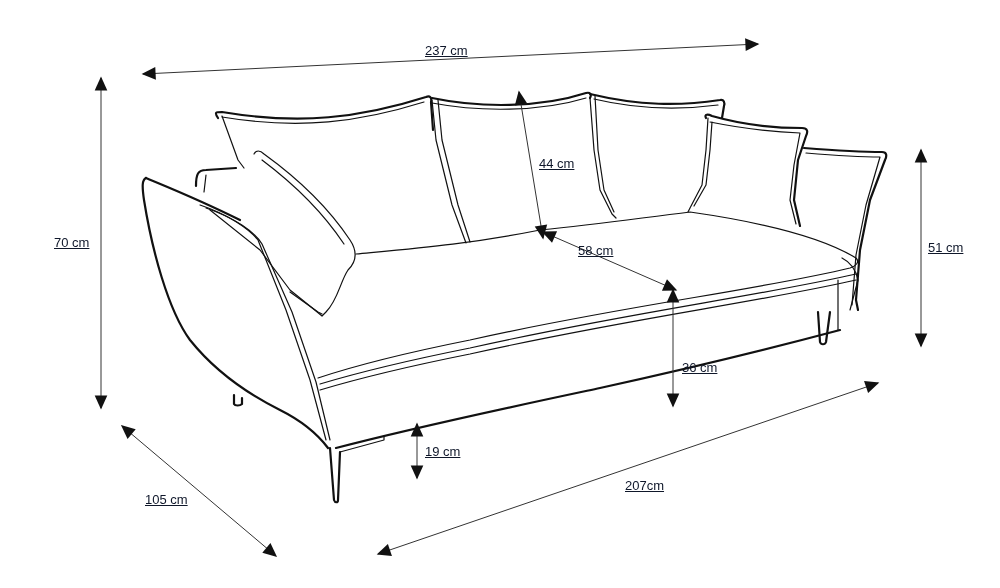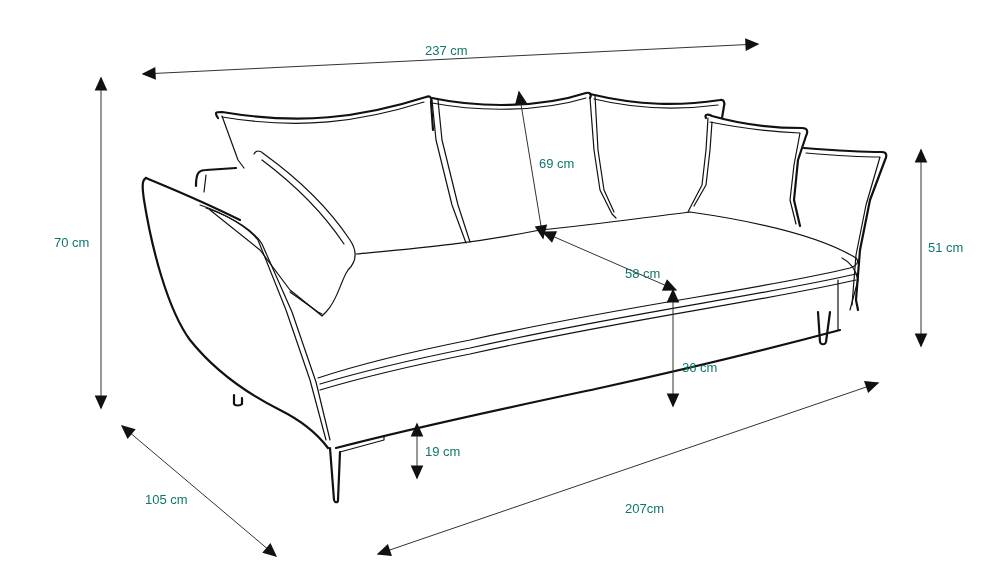--- a/index.html
+++ b/index.html
@@ -1,18 +1,18 @@
 <!DOCTYPE html>
 <html><head>
   <meta charset="utf-8">
   <style>
     html, body { margin: 0; padding: 0; background: #ffffff; }
     body { width: 1000px; height: 588px; overflow: hidden; position: relative; font-family: "Liberation Sans", sans-serif; }
     #diagram { position: absolute; left: 0; top: 0; width: 1000px; height: 588px; }
-    .lbl { position: absolute; font-size: 13px; color: #0f766e; white-space: nowrap; line-height: 1; }
+    .lbl { position: absolute; font-size: 13px; color: #0f172a; white-space: nowrap; line-height: 1; text-decoration: underline; }
     .sofa path, .sofa line { fill: none; stroke: #111; stroke-linejoin: round; stroke-linecap: round; }
     .thick { stroke-width: 2.2; }
     .thin { stroke-width: 1.2; }
     .dim { stroke: #333; stroke-width: 1; fill: none; }
     .head { fill: #111; stroke: none; }
   </style>
 </head>
 <body>
 
 <div id="diagram">
@@ -86,20 +86,20 @@
       <line class="dim" x1="673" y1="290" x2="673" y2="406" marker-start="url(#ahBig)" marker-end="url(#ahBig)"></line>
       <line class="dim" x1="417" y1="424" x2="417" y2="478" marker-start="url(#ahBig)" marker-end="url(#ahBig)"></line>
       <line class="dim" x1="378" y1="554" x2="878" y2="383" marker-start="url(#ahBig)" marker-end="url(#ahBig)"></line>
       <line class="dim" x1="122" y1="426" x2="276" y2="556" marker-start="url(#ahBig)" marker-end="url(#ahBig)"></line>
     </g>
   </svg>
 
   
   <span class="lbl" style="left:425px; top:44px;">237 cm</span>
   <span class="lbl" style="left:54px; top:236px;">70 cm</span>
-  <span class="lbl" style="left:539px; top:157px;">69 cm</span>
-  <span class="lbl" style="left:625px; top:244px;margin-top:23px;">58 cm</span>
+  <span class="lbl" style="left:539px; top:157px;">44 cm</span>
+  <span class="lbl" style="left:578px; top:244px;">58 cm</span>
   <span class="lbl" style="left:928px; top:241px;">51 cm</span>
   <span class="lbl" style="left:682px; top:361px;">36 cm</span>
   <span class="lbl" style="left:425px; top:445px;">19 cm</span>
-  <span class="lbl" style="left:625px; top:502px;">207cm</span>
+  <span class="lbl" style="left:625px; top:479px;">207cm</span>
   <span class="lbl" style="left:145px; top:493px;text-align:center;">105 cm</span>
 </div>
 
 </body></html>

